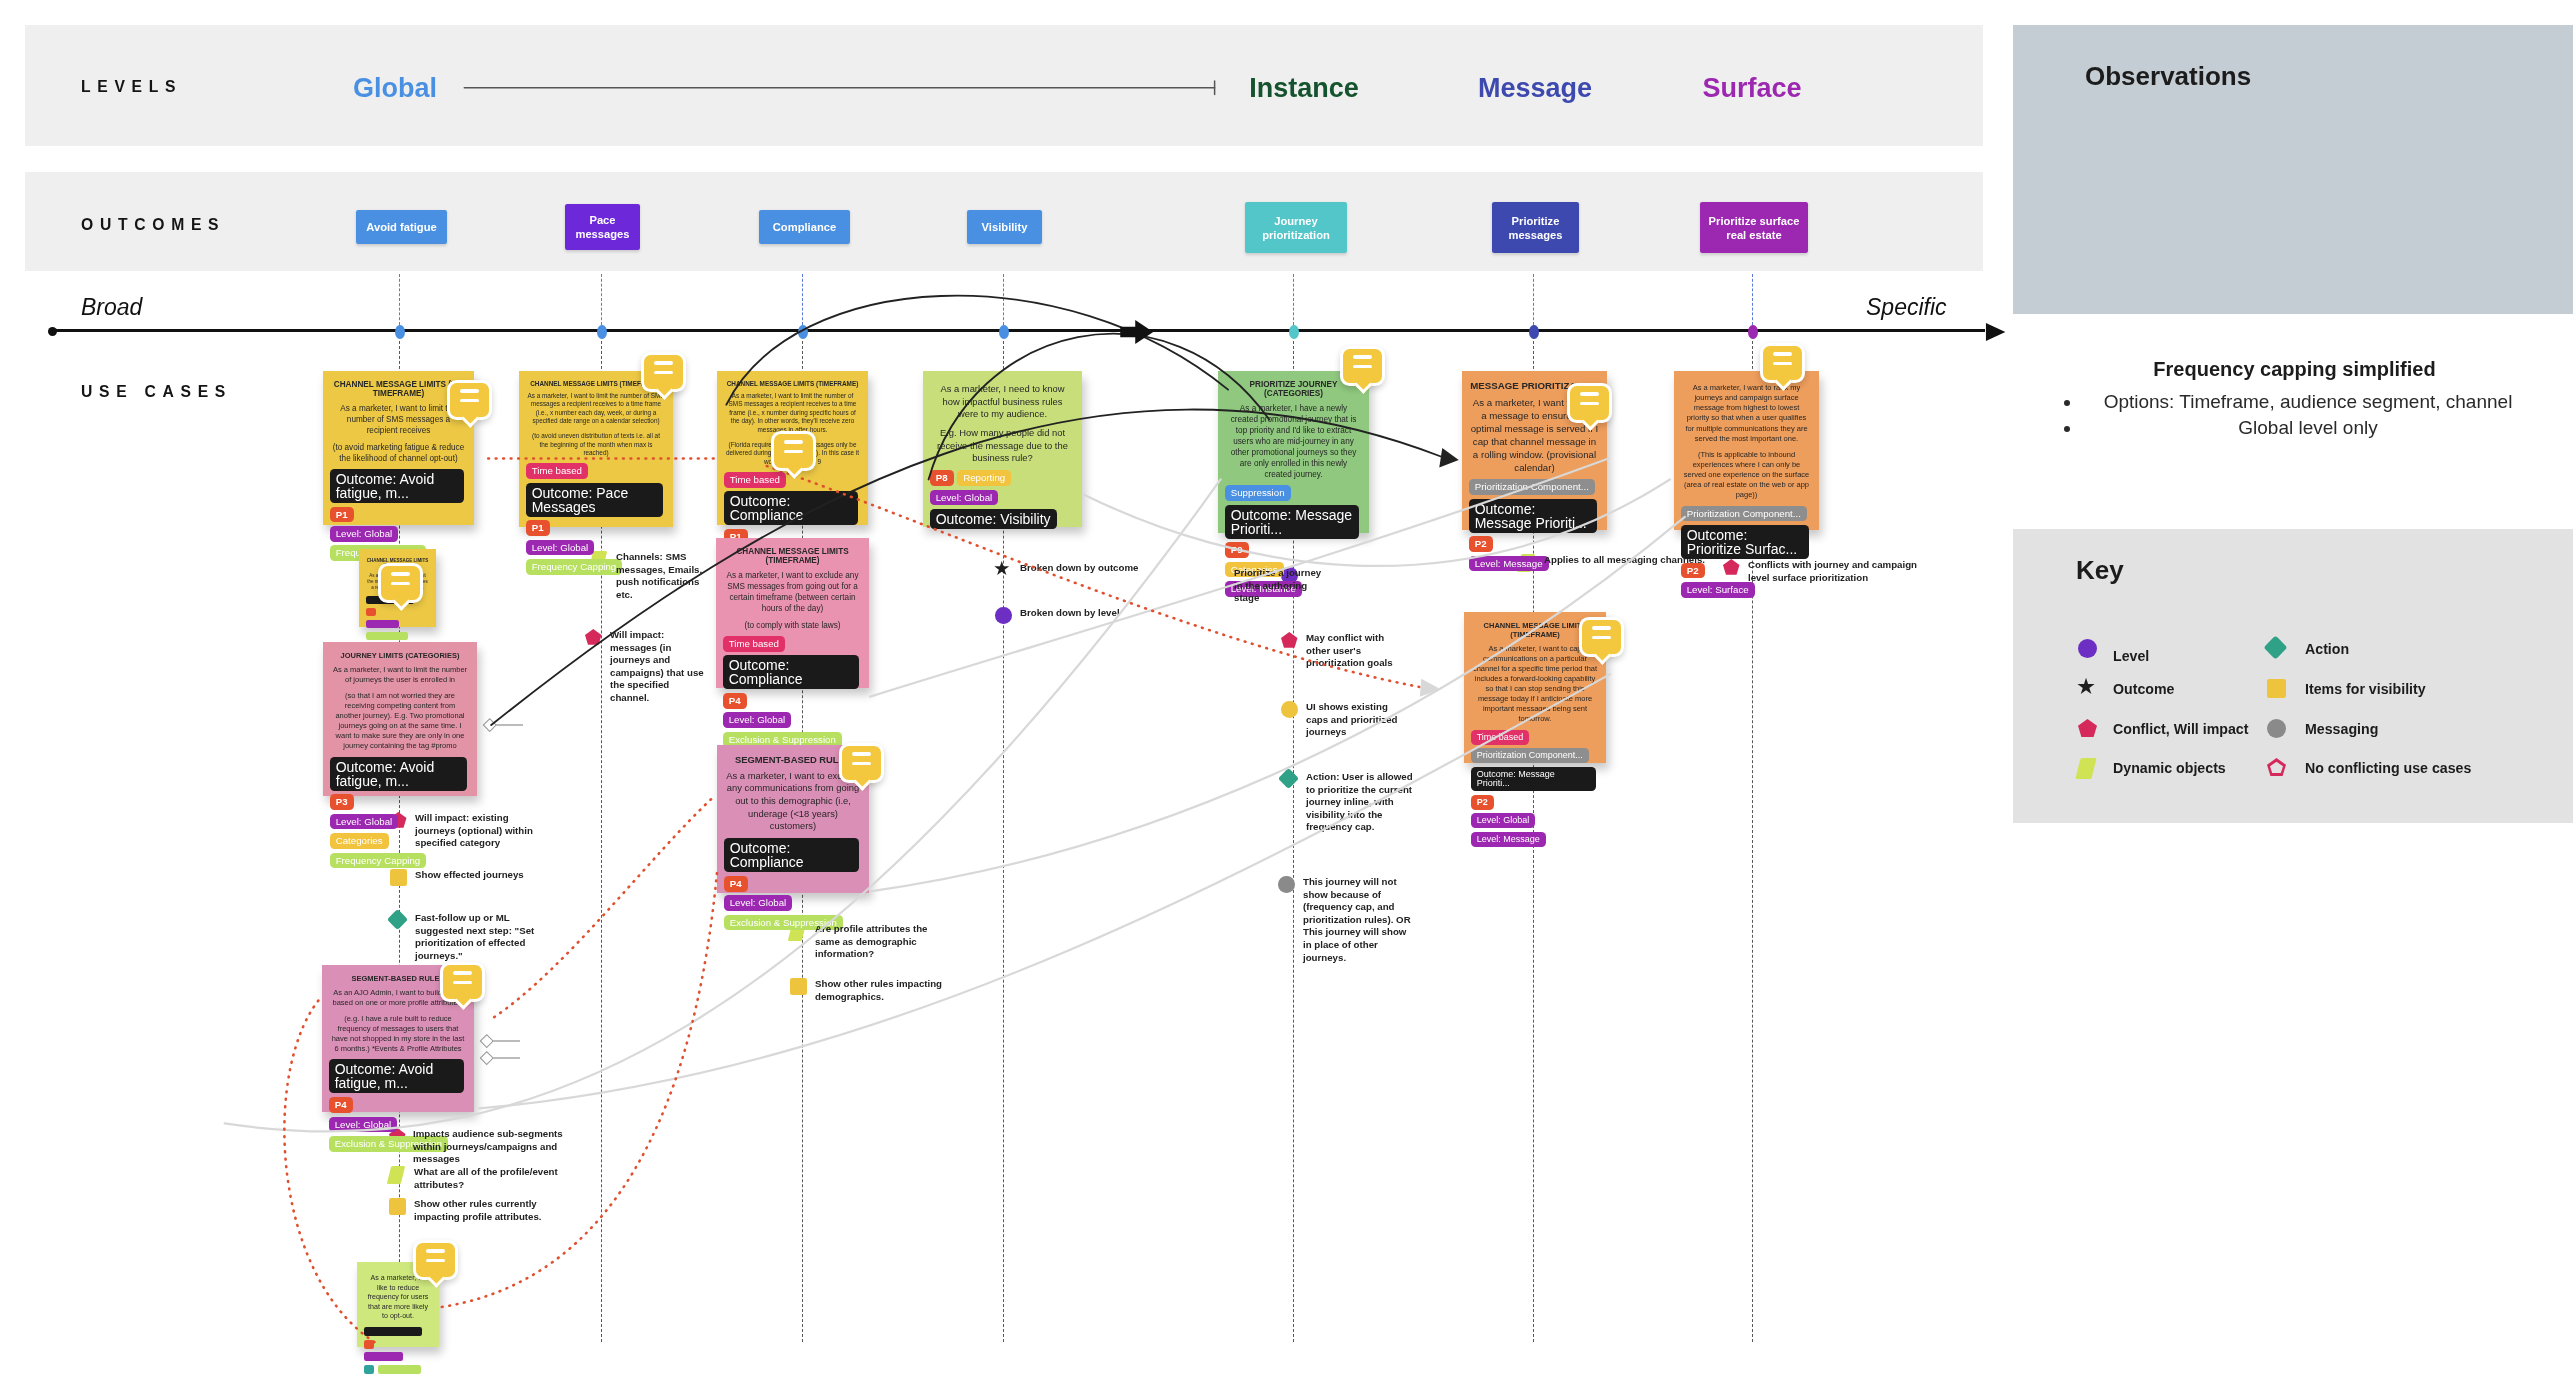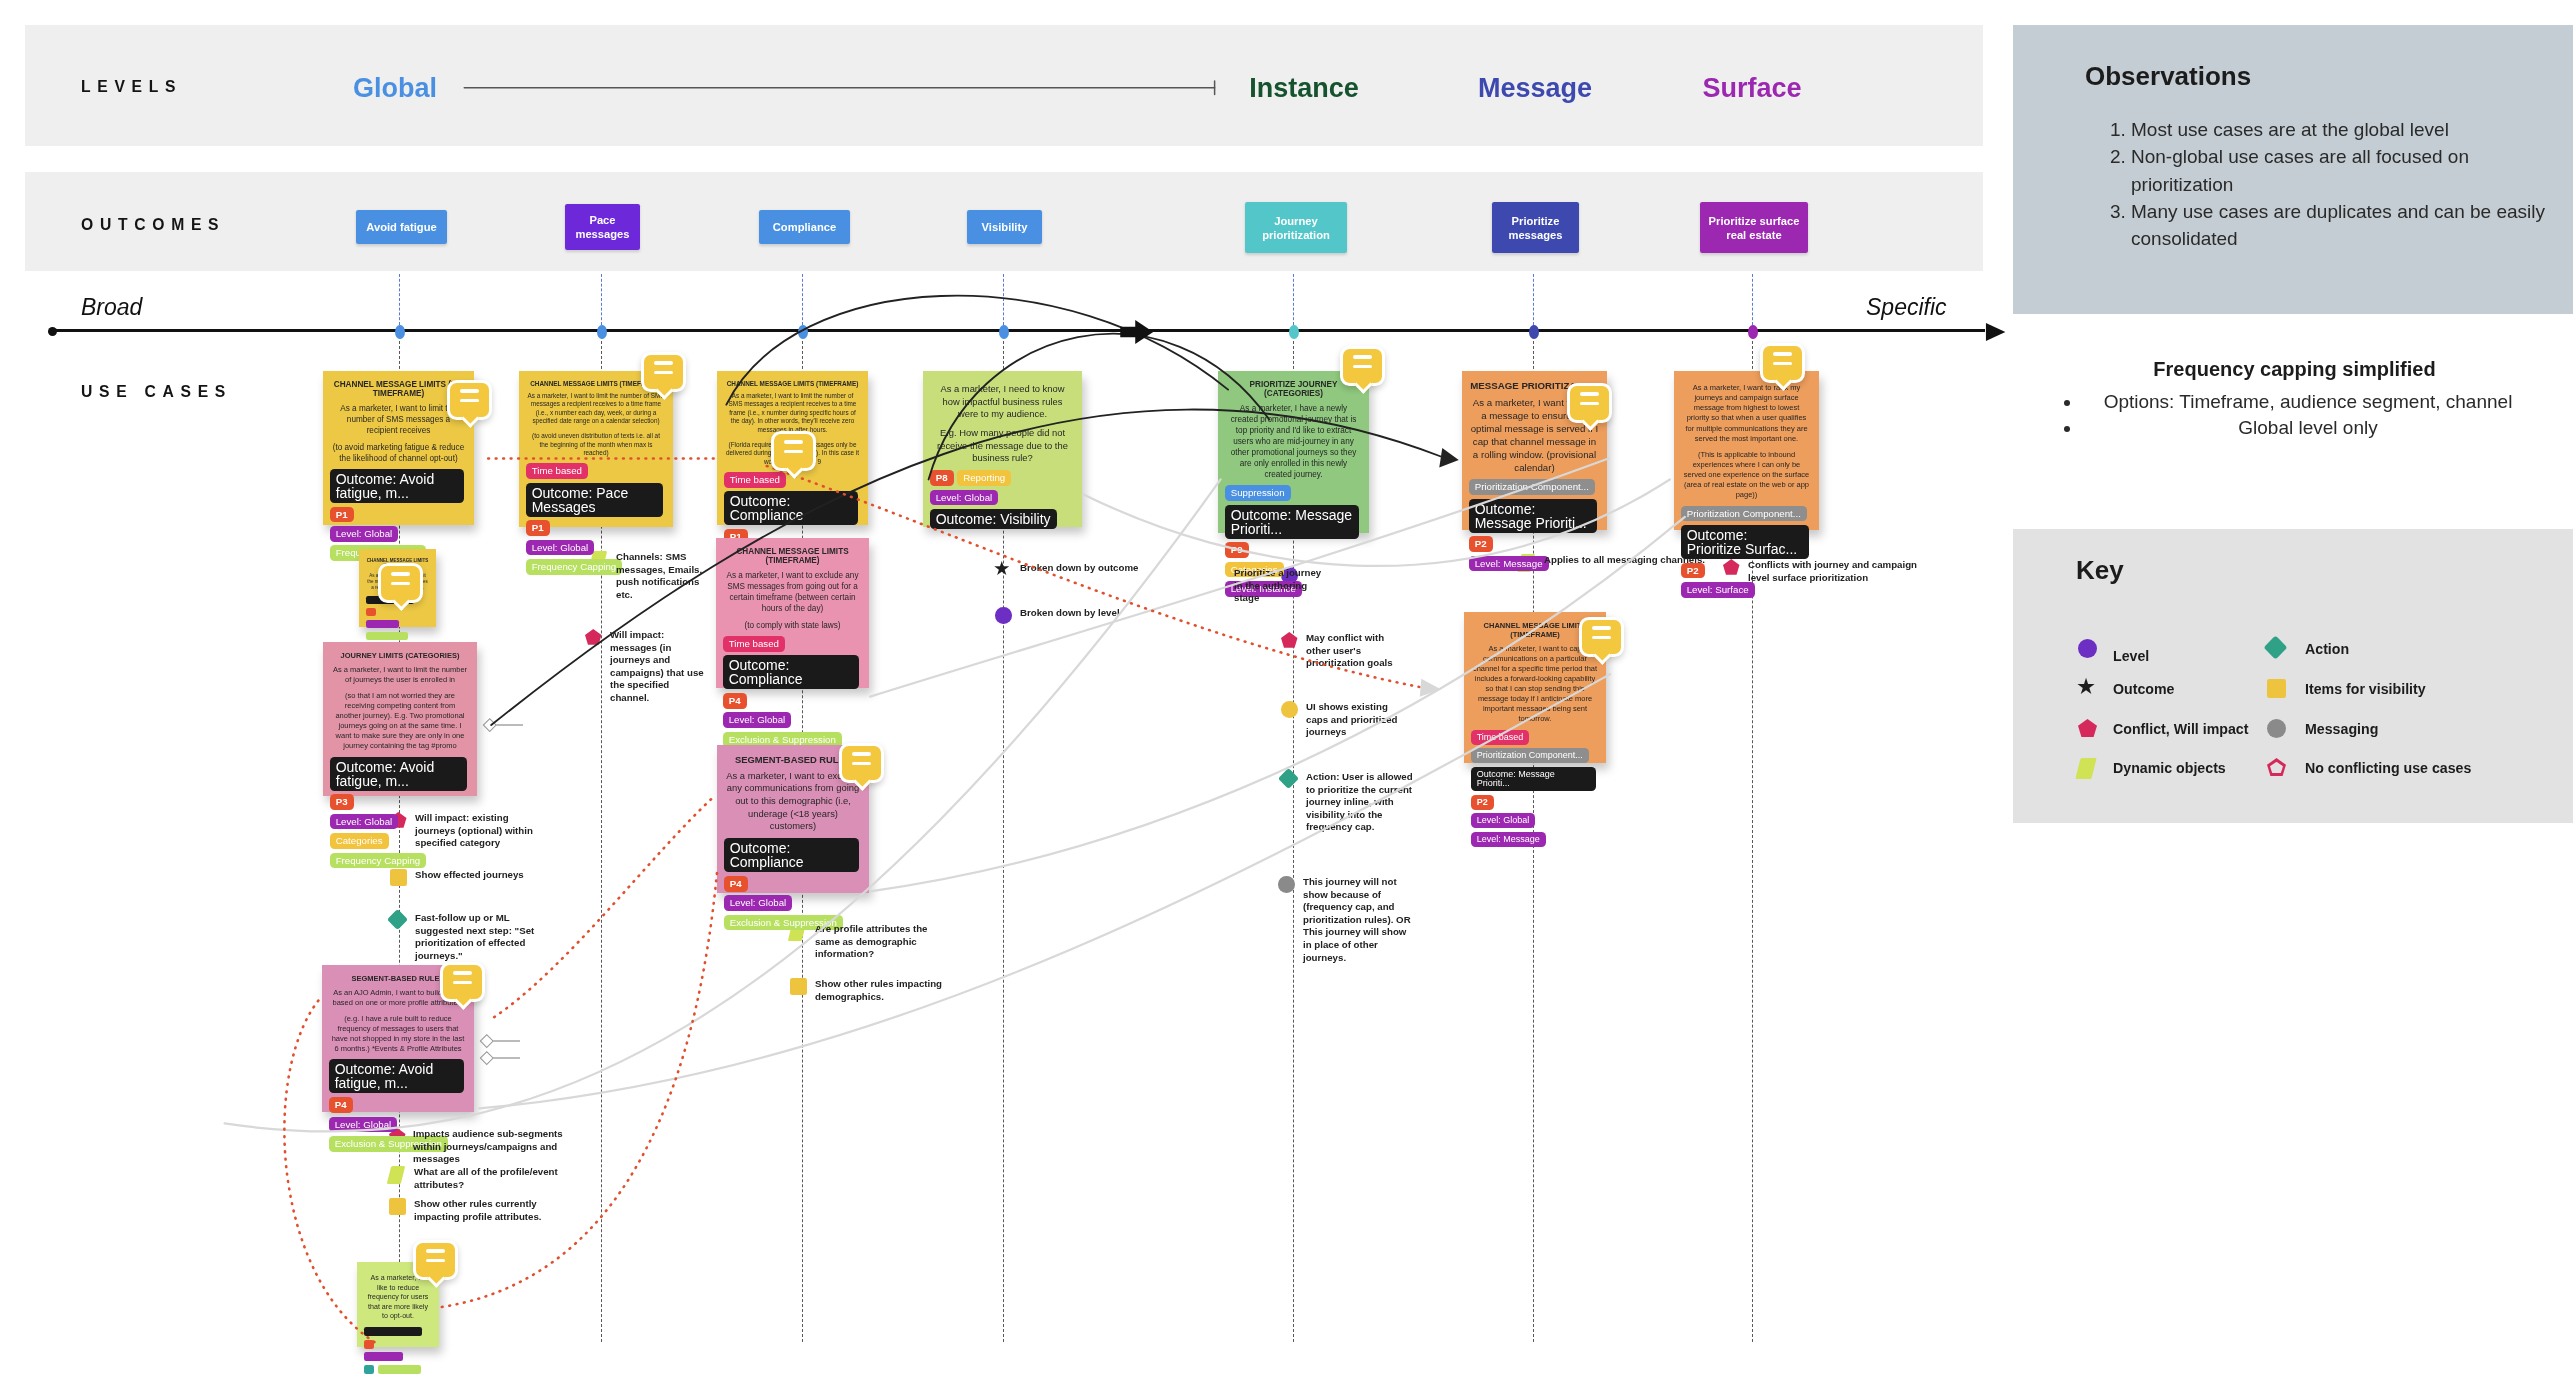--- a/index.html
+++ b/index.html
@@ -331,25 +331,20 @@
     </div>
     <div class="cmt" style="left: 413px; top: 1240px;">
       <i></i>
       <i></i>
       <div class="tail"></div>
     </div>
   </div>
 
 <div id="obs-box">
   <div id="obs-title">Observations</div>
-  <ol id="obs-list">
-      <li>Most use cases are at the global level</li>
-      <li>Non-global use cases are all focused on prioritization</li>
-      <li>Many use cases are duplicates and can be easily consolidated</li>
-    </ol>
 </div>
 
 <div id="freq-block">
   <p id="freq-title">Frequency capping simplified</p>
   <ul id="freq-list">
       <li>Options: Timeframe, audience segment, channel</li>
       <li>Global level only</li>
     </ul>
 </div>
 

